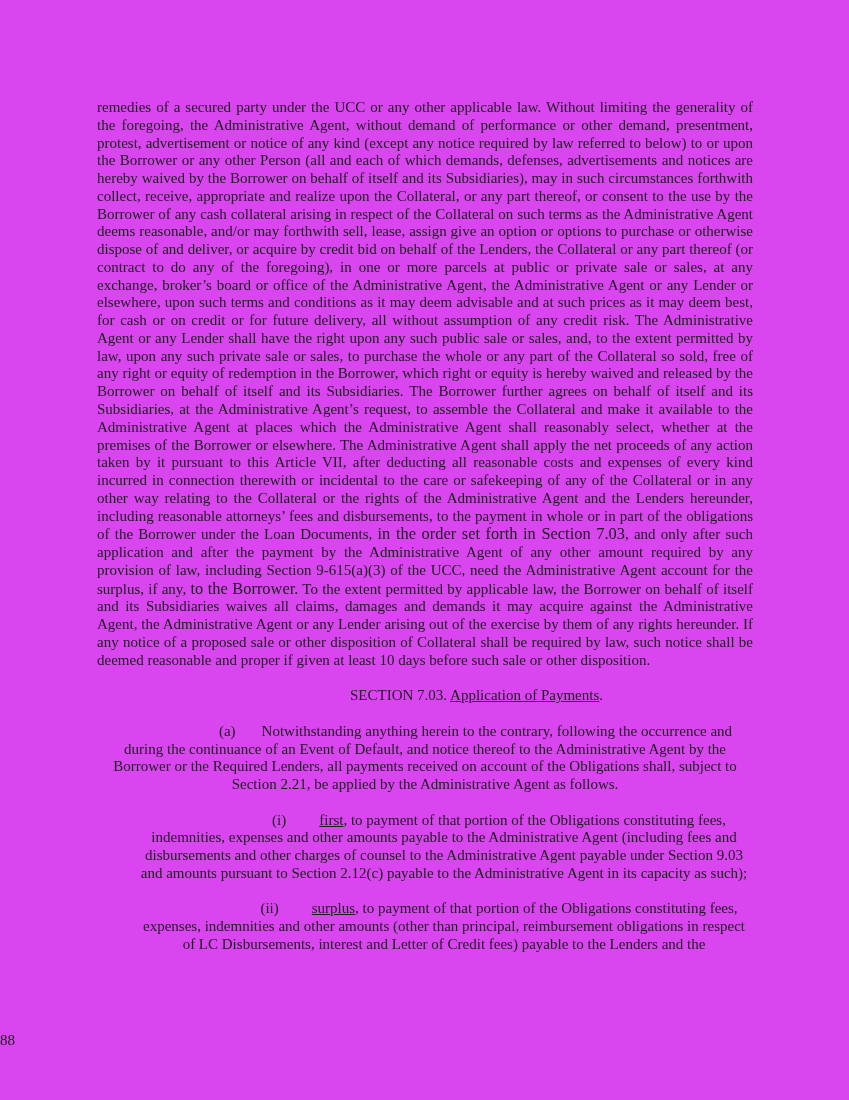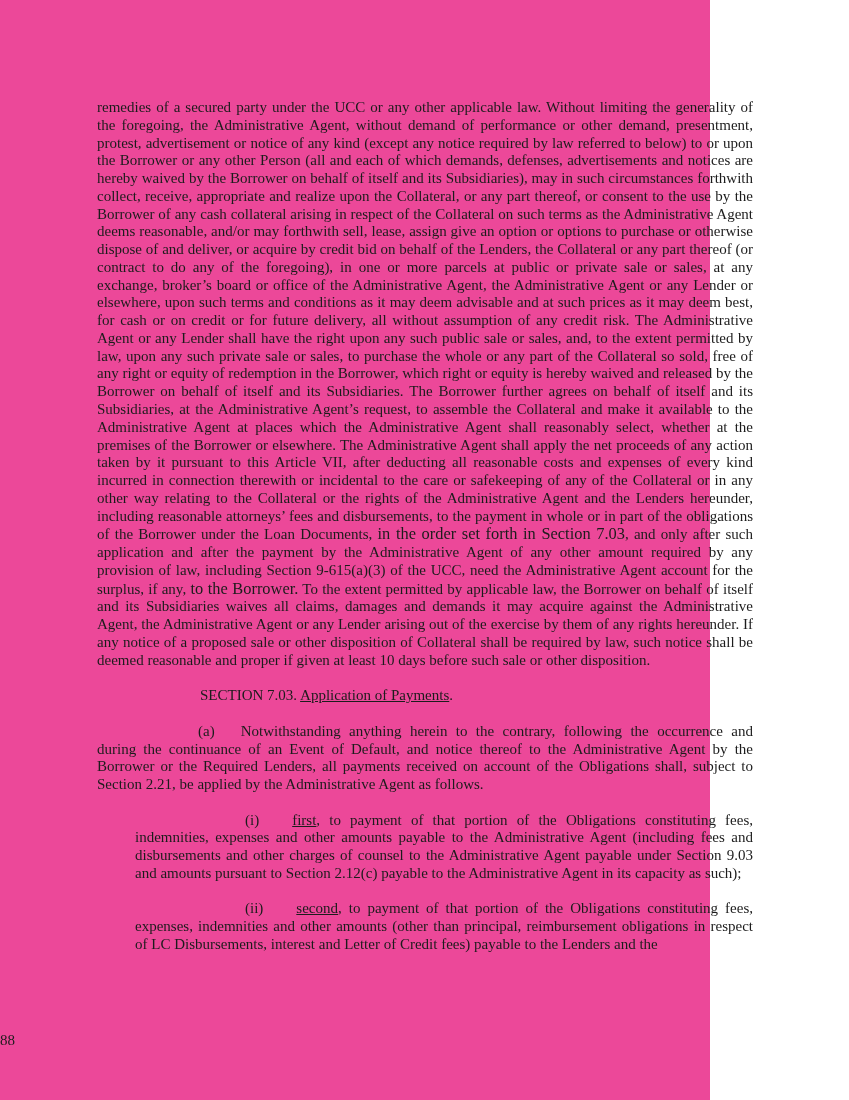--- a/index.html
+++ b/index.html
@@ -12,38 +12,39 @@
     height: 1100px;
     position: relative;
     font-family: "Liberation Serif", "DejaVu Serif", serif;
     color: #1c1c1c;
     overflow: hidden;
   }
   .page {
     position: absolute;
     left: 0;
     top: 0;
-    width: 710px;
+    width: 849px;
     height: 1100px;
-    background: #ec4899;
+    background: #d946ef;
   }
   .content {
     position: absolute;
     left: 97px;
     top: 99px;
     width: 656px;
   }
   p {
     margin: 0;
     font-size: 15px;
     line-height: 17.76px;
     text-align: justify;
   }
   p.block {
     margin-top: 17.76px;
+    text-align: center;
   }
   .heading {
     text-align: left;
     padding-left: 103px;
   }
   .para-a {
     text-indent: 101px;
   }
   .item {
     margin-left: 38px;
@@ -85,18 +86,18 @@
   <div class="content">
 
     <p class="main-para"><span>remedies of a secured party under the UCC or any other applicable law. Without limiting the generality of the foregoing, the Administrative Agent, without demand of performance or other demand, presentment, protest, advertisement or notice of any kind (except any notice required by law referred to below) to or upon the Borrower or any other Person (all and each of which demands, defenses, advertisements and notices are hereby waived by the Borrower on behalf of itself and its Subsidiaries), may in such circumstances forthwith collect, receive, appropriate and realize upon the Collateral, or any part thereof, or consent to the use by the Borrower of any cash collateral arising in respect of the Collateral on such terms as the Administrative Agent deems reasonable, and/or may forthwith sell, lease, assign give an option or options to purchase or otherwise dispose of and deliver, or acquire by credit bid on behalf of the Lenders, the Collateral or any part thereof (or contract to do any of the foregoing), in one or more parcels at public or private sale or sales, at any exchange, broker’s board or office of the Administrative Agent, the Administrative Agent or any Lender or elsewhere, upon such terms and conditions as it may deem advisable and at such prices as it may deem best, for cash or on credit or for future delivery, all without assumption of any credit risk. The Administrative Agent or any Lender shall have the right upon any such public sale or sales, and, to the extent permitted by law, upon any such private sale or sales, to purchase the whole or any part of the Collateral so sold, free of any right or equity of redemption in the Borrower, which right or equity is hereby waived and released by the Borrower on behalf of itself and its Subsidiaries.  The Borrower further agrees on behalf of itself and its Subsidiaries, at the Administrative Agent’s request, to assemble the Collateral and make it available to the Administrative Agent at places which the Administrative Agent shall reasonably select, whether at the premises of the Borrower or elsewhere.  The Administrative Agent shall apply the net proceeds of any action taken by it pursuant to this Article VII, after deducting all reasonable costs and expenses of every kind incurred in connection therewith or incidental to the care or safekeeping of any of the Collateral or in any other way relating to the Collateral or the rights of the Administrative Agent and the Lenders hereunder, including reasonable attorneys’ fees and disbursements, to the payment in whole or in part of the obligations of the Borrower under the Loan Documents, </span><span class="lg">in the order set forth in Section 7.03</span><span>, and only after such application and after the payment by the Administrative Agent of any other amount required by any provision of law, including Section 9-615(a)(3) of the UCC, need the Administrative Agent account for the surplus, if any, </span><span class="lg">to the Borrower.</span><span>  To the extent permitted by applicable law, the Borrower on behalf of itself and its Subsidiaries waives all claims, damages and demands it may acquire against the Administrative Agent, the Administrative Agent or any Lender arising out of the exercise by them of any rights hereunder.  If any notice of a proposed sale or other disposition of Collateral shall be required by law, such notice shall be deemed reasonable and proper if given at least 10 days before such sale or other disposition.</span></p>
 
     <p class="heading block"><span>SECTION 7.03.</span><span class="gap-h"></span><span class="u">Application of Payments</span><span>.</span></p>
 
     <p class="para-a block"><span>(a)</span><span class="gap-a"></span><span>Notwithstanding anything herein to the contrary, following the occurrence and during the continuance of an Event of Default, and notice thereof to the Administrative Agent by the Borrower or the Required Lenders, all payments received on account of the Obligations shall, subject to Section 2.21, be applied by the Administrative Agent as follows.</span></p>
 
     <p class="item block"><span>(i)</span><span class="gap-item"></span><span class="u">first</span><span>, to payment of that portion of the Obligations constituting fees, indemnities, expenses and other amounts payable to the Administrative Agent (including fees and disbursements and other charges of counsel to the Administrative Agent payable under Section 9.03 and amounts pursuant to Section 2.12(c) payable to the Administrative Agent in its capacity as such);</span></p>
 
-    <p class="item block"><span>(ii)</span><span class="gap-item"></span><span class="u">second</span><span>, to payment of that portion of the Obligations constituting fees, expenses, indemnities and other amounts (other than principal, reimbursement obligations in respect of LC Disbursements, interest and Letter of Credit fees) payable to the Lenders and the</span></p>
+    <p class="item block"><span>(ii)</span><span class="gap-item"></span><span class="u">surplus</span><span>, to payment of that portion of the Obligations constituting fees, expenses, indemnities and other amounts (other than principal, reimbursement obligations in respect of LC Disbursements, interest and Letter of Credit fees) payable to the Lenders and the</span></p>
 
   </div>
 
   <div class="page-number">88</div>
 </div>
 
 </body></html>

